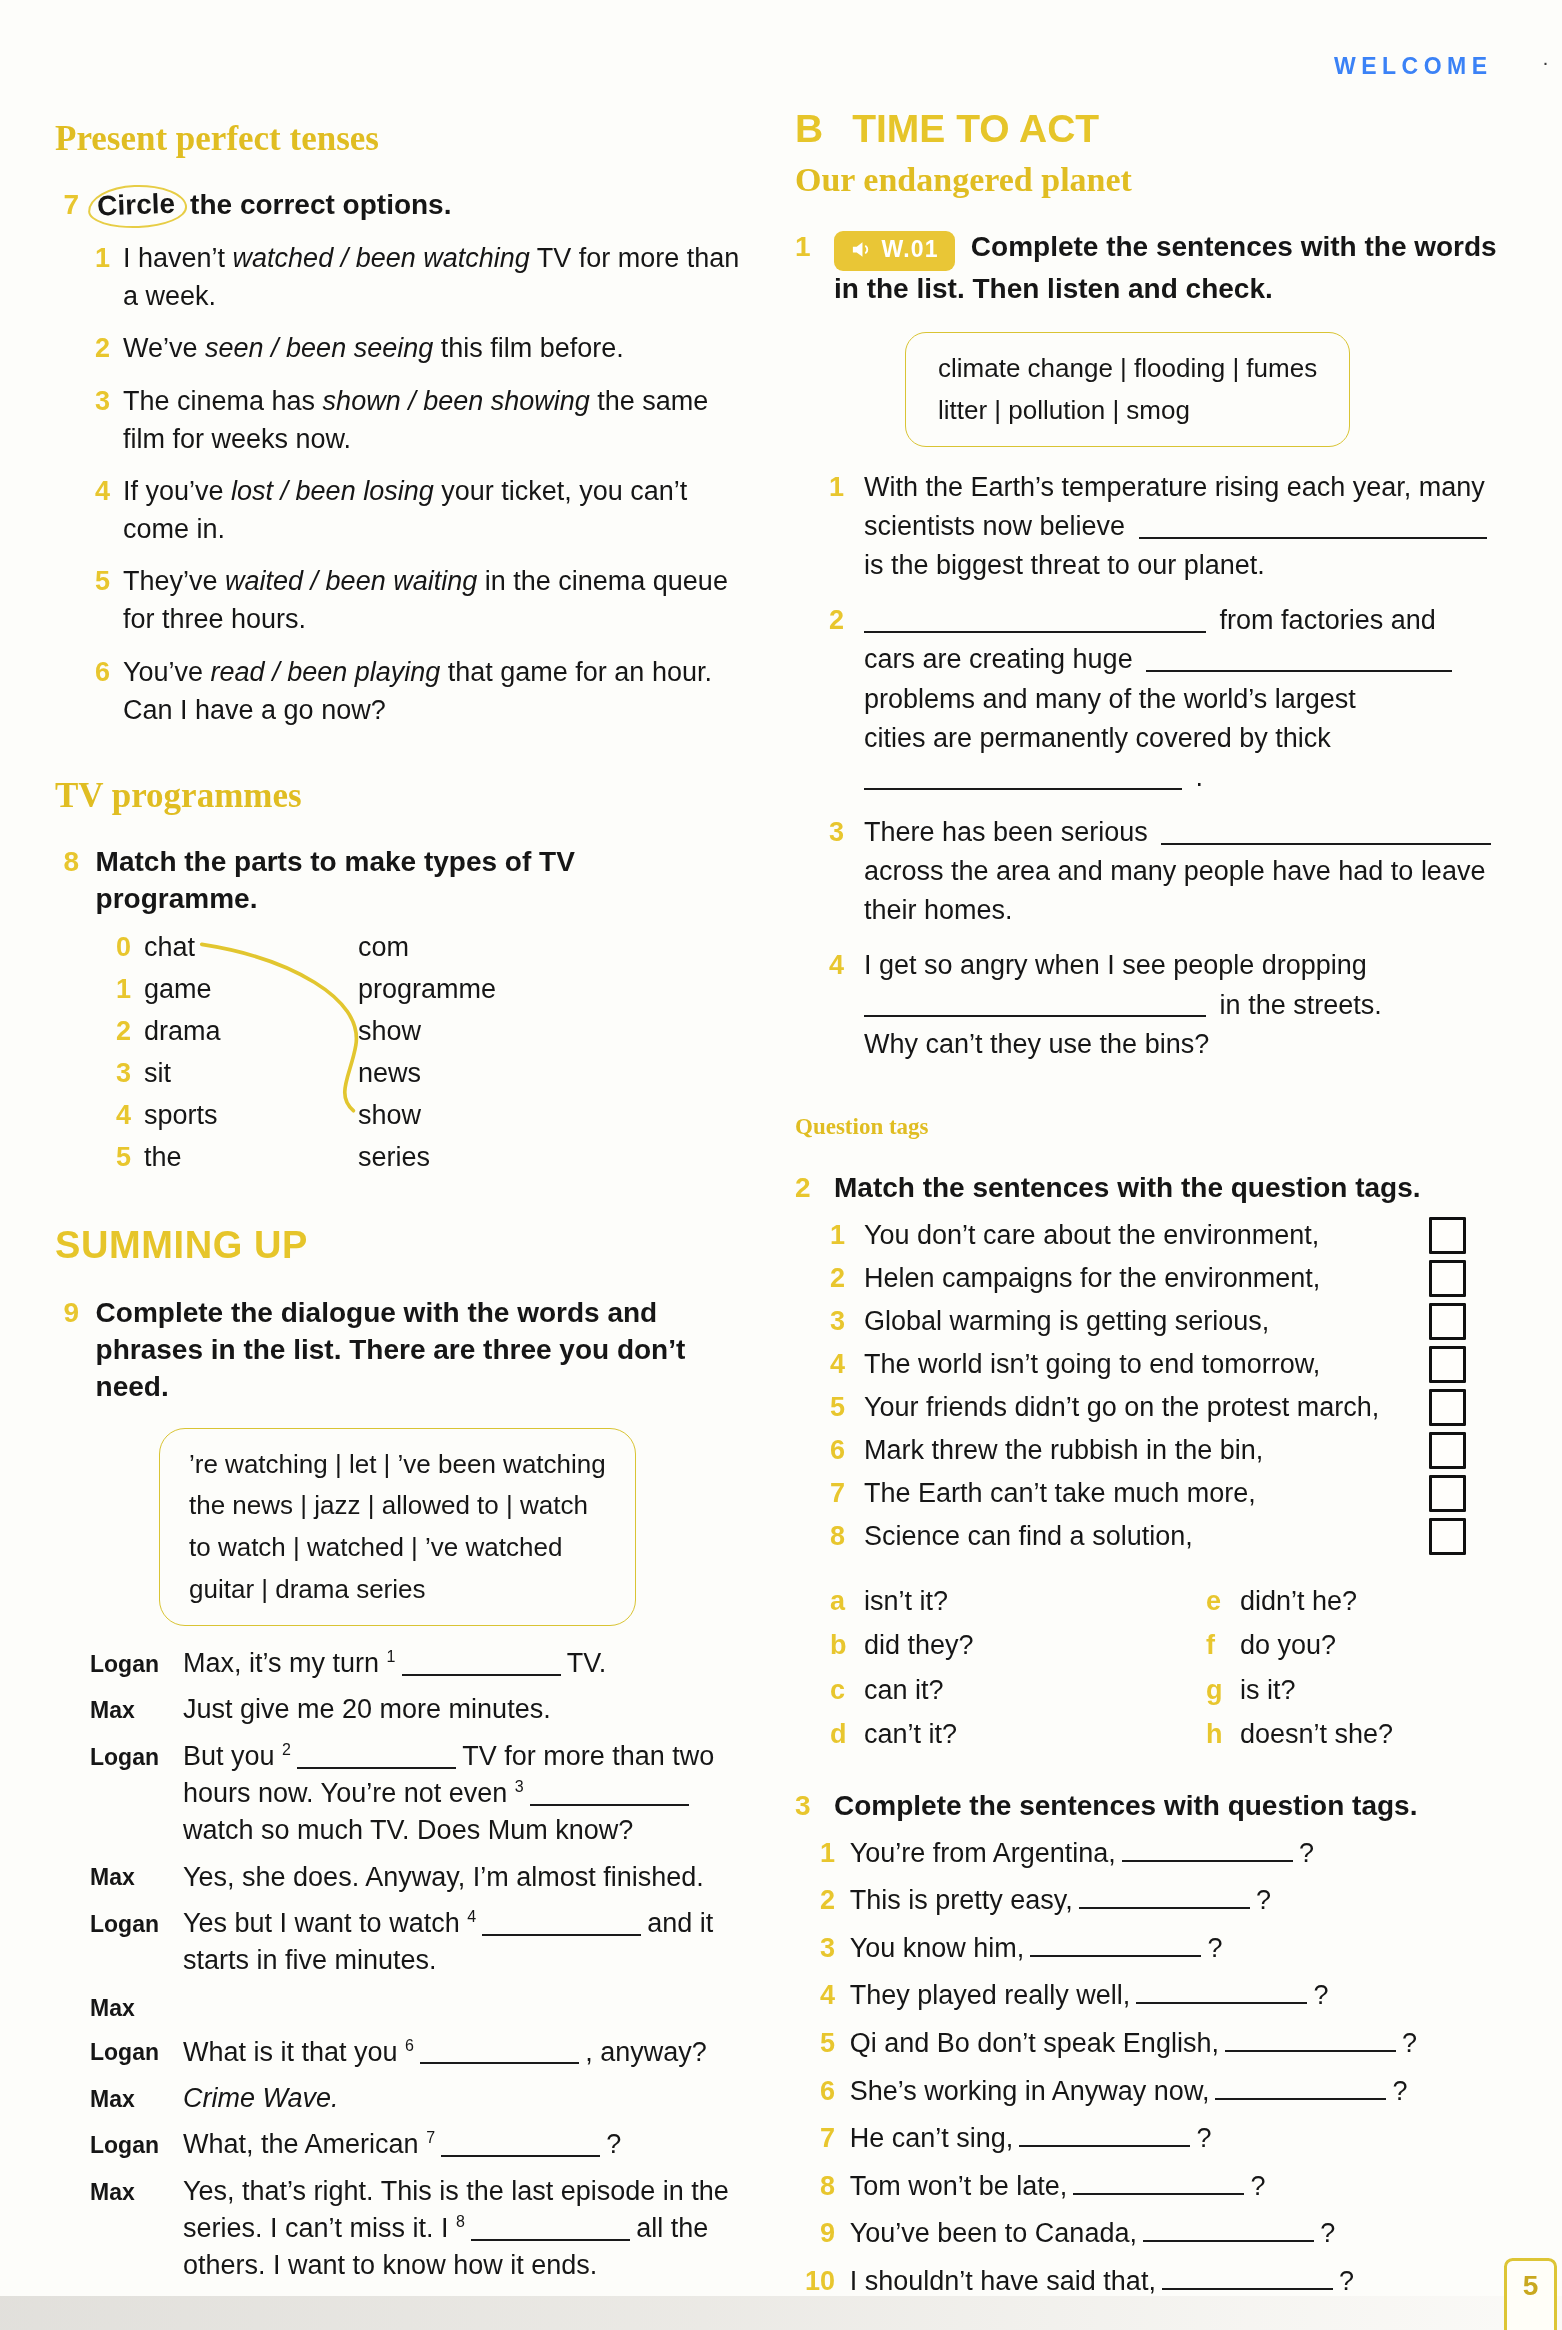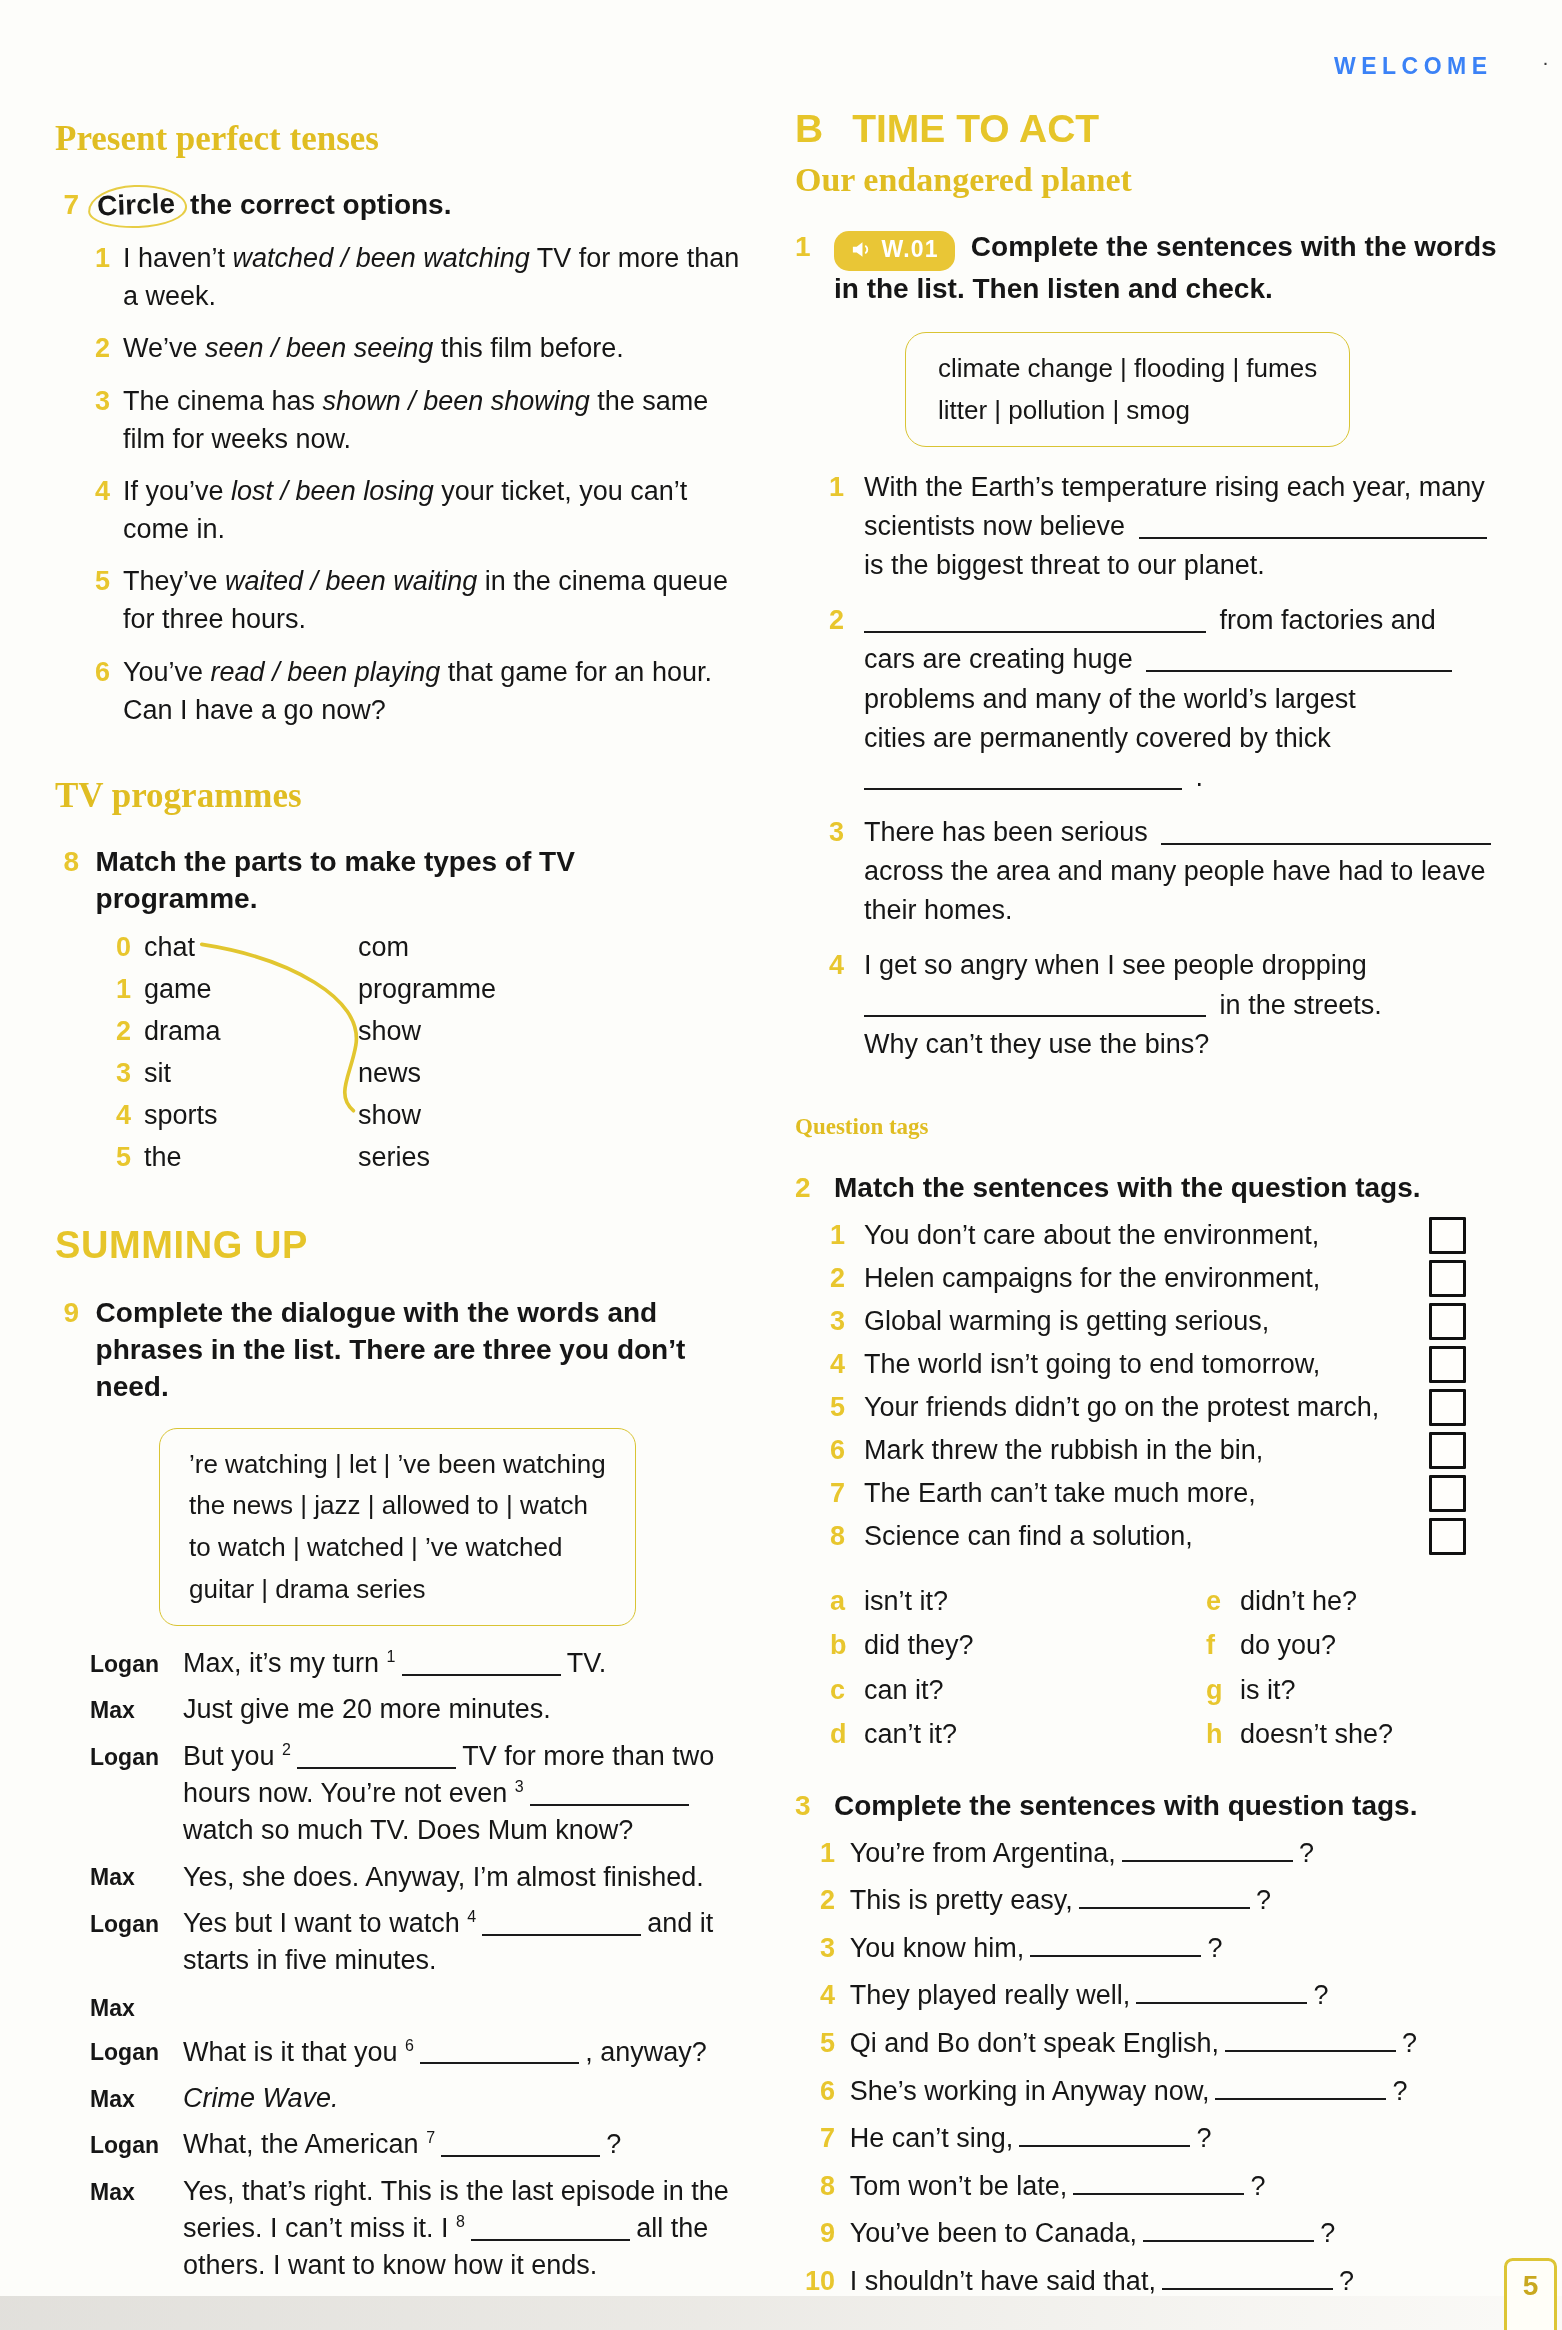--- a/index.html
+++ b/index.html
@@ -26,40 +26,40 @@
 
   .circled{display:inline-block;border:2.4px solid #e7cd45;border-radius:48% 52% 50% 50%/58% 55% 45% 42%;
            padding:0 9.8px 2.4px 7.3px;margin:-3.7px -4.9px -2.4px -7.3px;transform:rotate(-2deg)}
 
   .mwrap{position:relative;margin-top:8.6px}
   .mrow{display:flex;align-items:center;height:42px;padding-left:61px;font-size:27px}
   .mnum{color:#e8c62e;font-weight:bold;width:28px;flex:none}
   .mleft{width:214px}
   .curve{position:absolute;left:0;top:0;pointer-events:none}
 
-  .wordbox{border:1.8px solid #d9c433;border-radius:18px;padding:14.7px 29px;margin:22px 0 0 104px;
+  .wordbox{border:1.8px solid #d9c433;border-radius:26px;padding:14.7px 29px;margin:22px 0 0 104px;
            width:fit-content;max-width:526px;font-size:26px;line-height:1.6}
   .wordbox div{white-space:nowrap}
 
   .turn{display:flex;margin-top:9.2px;padding-left:35px;font-size:27px;line-height:1.38}
   .spk{width:93px;flex:none;font-weight:bold;font-size:23px;padding-top:3.7px}
   .dtext{width:569px}
 
   .blank{display:inline-block;border-bottom:2.4px solid #1a1a1a;height:23px;vertical-align:-3.7px;margin:0 6.1px}
   .w260{width:159px}.w280{width:171px}.w500{width:306px}.w520{width:318px}
   .w540{width:330px}.w560{width:342px}.w570{width:348px}
   sup{font-size:16px}
 
   .welcome{position:absolute;top:53px;left:1334px;font-size:23px;font-weight:bold;letter-spacing:5.5px;color:#3b82f6}
   .wdot{position:absolute;top:50px;left:1542px;font-size:21px;color:#3a3a3a}
 
   .r-exhead{display:flex;margin-top:31px;font-size:28px;font-weight:bold;line-height:1.32}
   .r-exnum{color:#e8c62e;width:39px;flex:none}
   .r-content{width:669px}
-  .badge{display:inline-flex;align-items:center;gap:8.6px;background:#e9c636;border-radius:15px;
+  .badge{display:inline-flex;align-items:center;gap:8.6px;background:#e9c636;border-radius:9px;
          padding:3.7px 16px 6.1px;margin-right:16px;vertical-align:-4.9px}
   .badge .alabel{color:#fff;font-size:23px;font-weight:bold;letter-spacing:1.2px}
 
   .rwordbox{border:1.8px solid #d9c433;border-radius:21px;padding:14.7px 32px;margin:24.5px 0 0 110px;
             width:fit-content;max-width:489px;font-size:26px;line-height:1.6}
   .rwordbox div{white-space:nowrap}
 
   .rs{display:flex;margin-top:16px;padding-left:34px;font-size:27px;line-height:1.45}
   .rsnum{color:#e8c62e;font-weight:bold;width:35px;flex:none}
   .rstext{width:642px}

